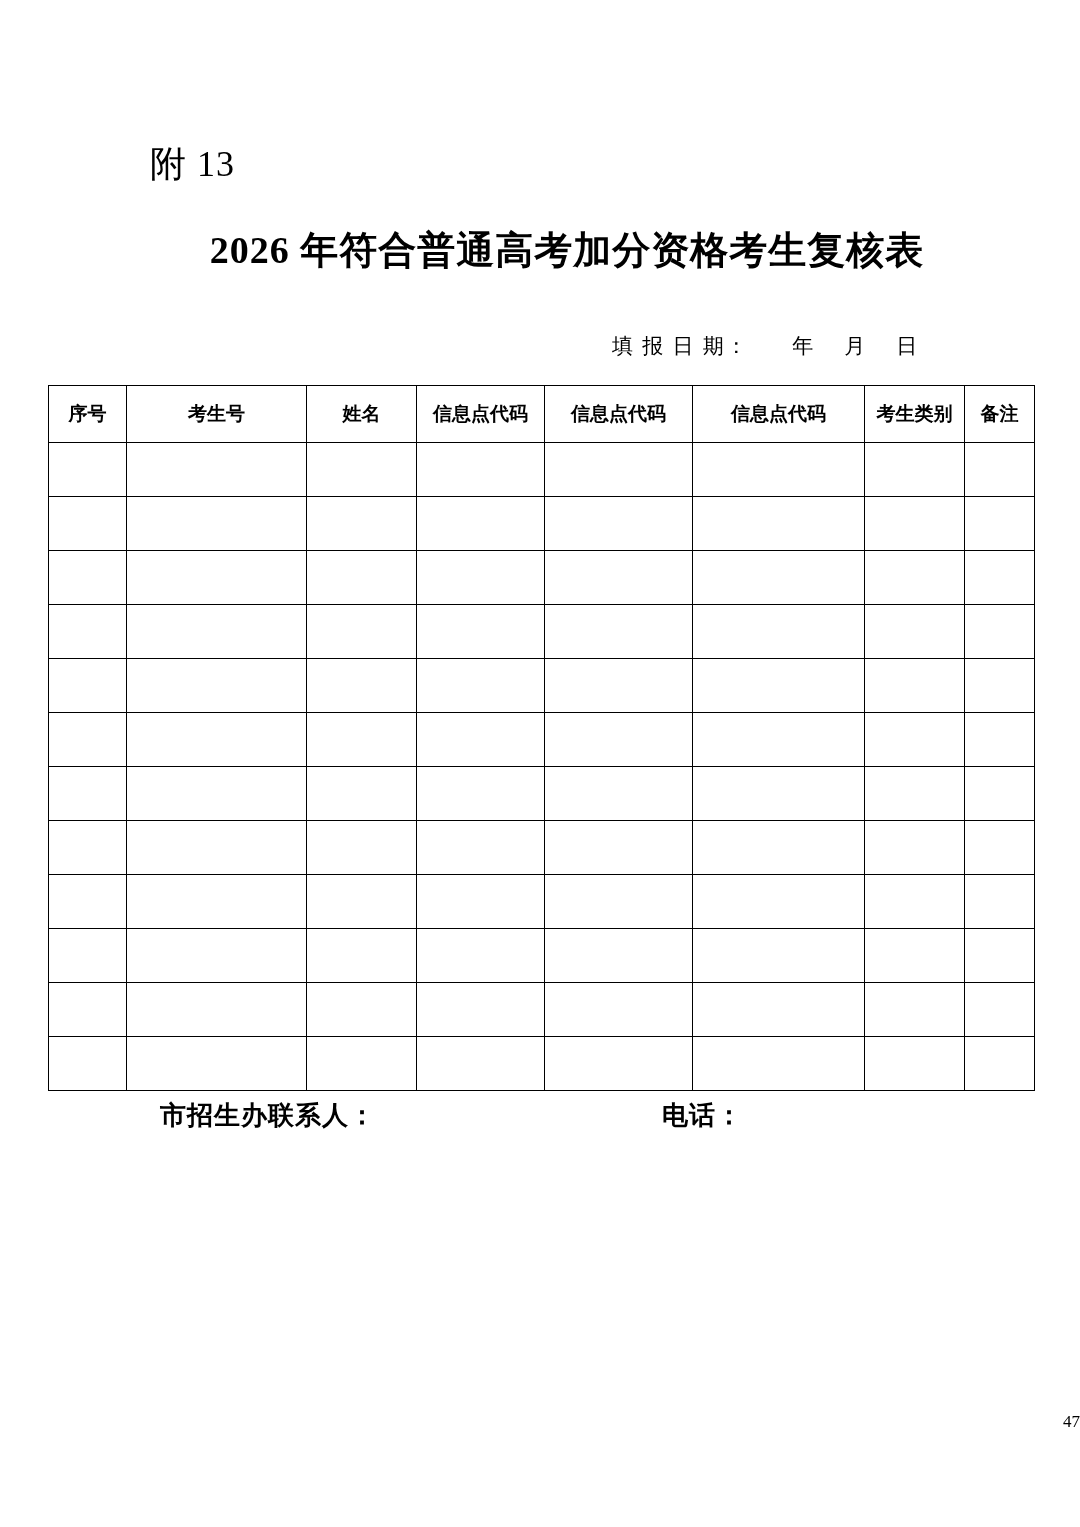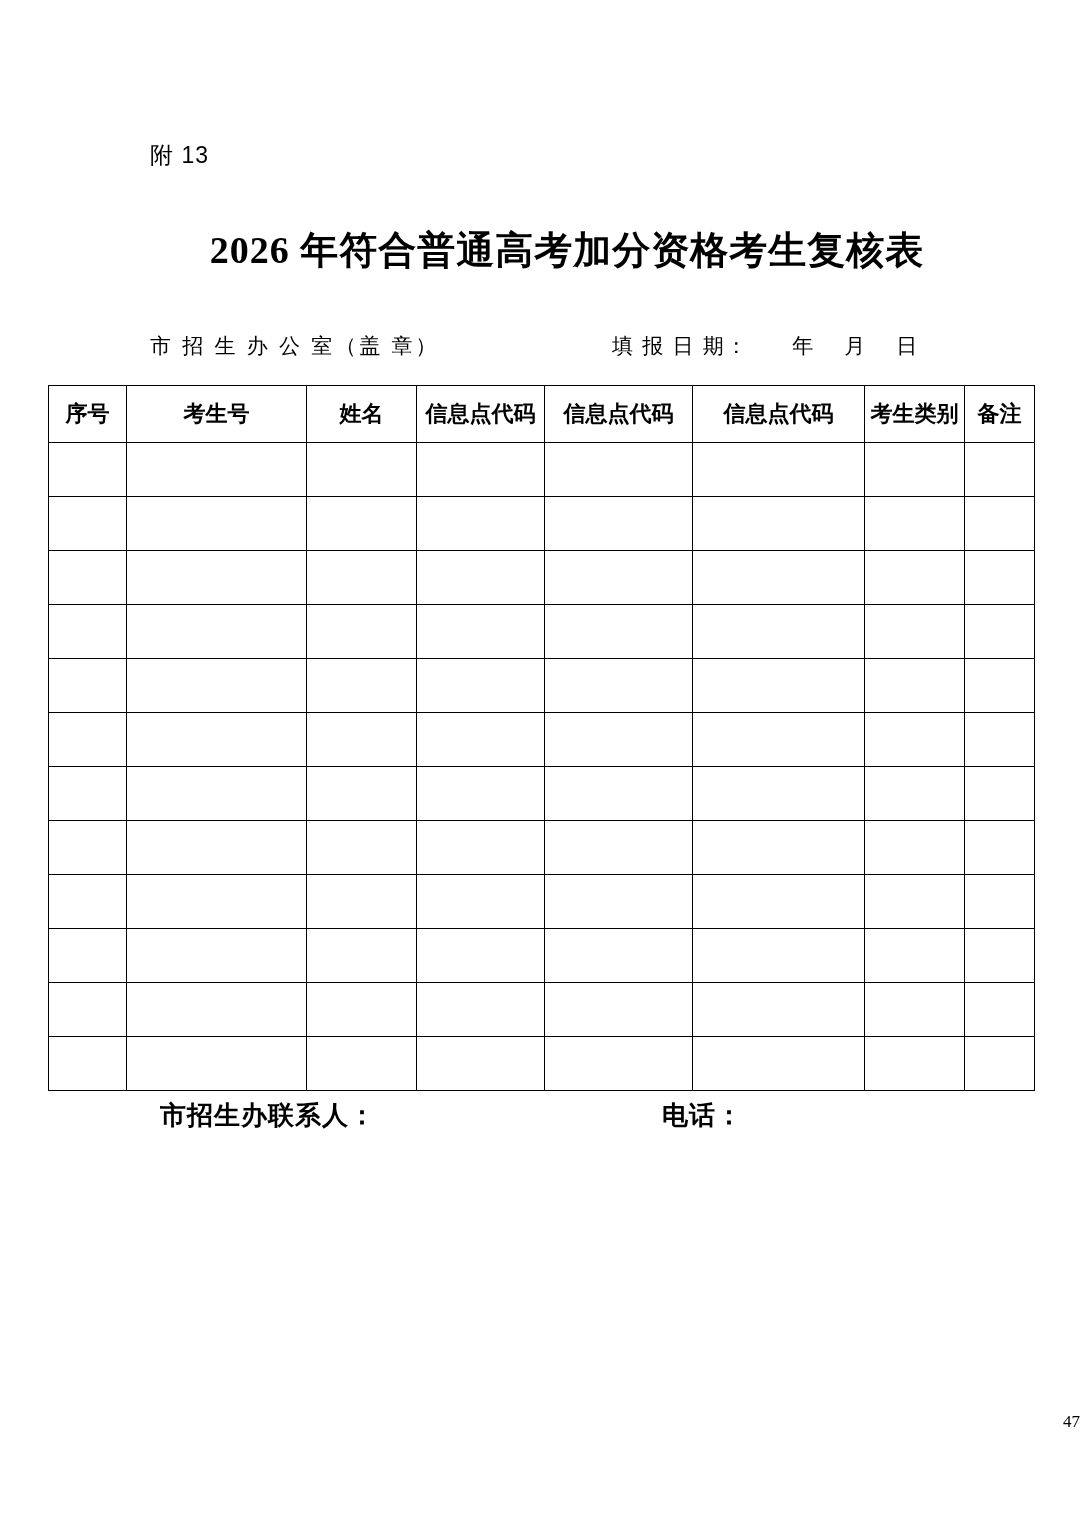--- a/index.html
+++ b/index.html
@@ -18,22 +18,22 @@
   .page {
     position: absolute;
     top: 0; left: 0;
     width: 1080px;
     height: 1527px;
   }
   .attachment-no {
     position: absolute;
     left: 150px;
     top: 140px;
-    font-size: 23px;
-    font-family: Liberation Sans, sans-serif;
+    font-size: 36px;
+    font-family: Liberation Serif, serif;
     letter-spacing: 1px;
   }
   .doc-title {
     position: absolute;
     left: 0;
     top: 225px;
     width: 1080px;
     text-align: center;
     font-size: 38px;
     font-weight: bold;
@@ -73,21 +73,21 @@
   }
   table.form-table th,
   table.form-table td {
     border: 1px solid #000000;
     height: 53px;
     padding: 0;
     text-align: center;
     vertical-align: middle;
   }
   table.form-table thead th {
-    font-size: 22px;
+    font-size: 19px;
     font-weight: bold;
     font-family: "Liberation Sans", sans-serif;
     height: 56px;
     margin-left: 8px;
   }
   .col-0 { width: 78px; }
   .col-1 { width: 180px; }
   .col-2 { width: 110px; }
   .col-3 { width: 128px; }
   .col-4 { width: 148px; }
@@ -130,21 +130,20 @@
 </head>
 <body>
 
 <div class="page">
 
   <div class="attachment-no">附 13</div>
 
   <div class="doc-title">2026 年符合普通高考加分资格考生复核表</div>
 
   <div class="meta-row">
-    <span class="meta-left">市 招 生 办 公 室（盖 章）</span>
     <span class="meta-right">填 报 日 期：      年    月    日</span>
   </div>
 
   <table class="form-table">
     <colgroup>
       <col class="col-0">
         <col class="col-1">
         <col class="col-2">
         <col class="col-3">
       <col class="col-4">

